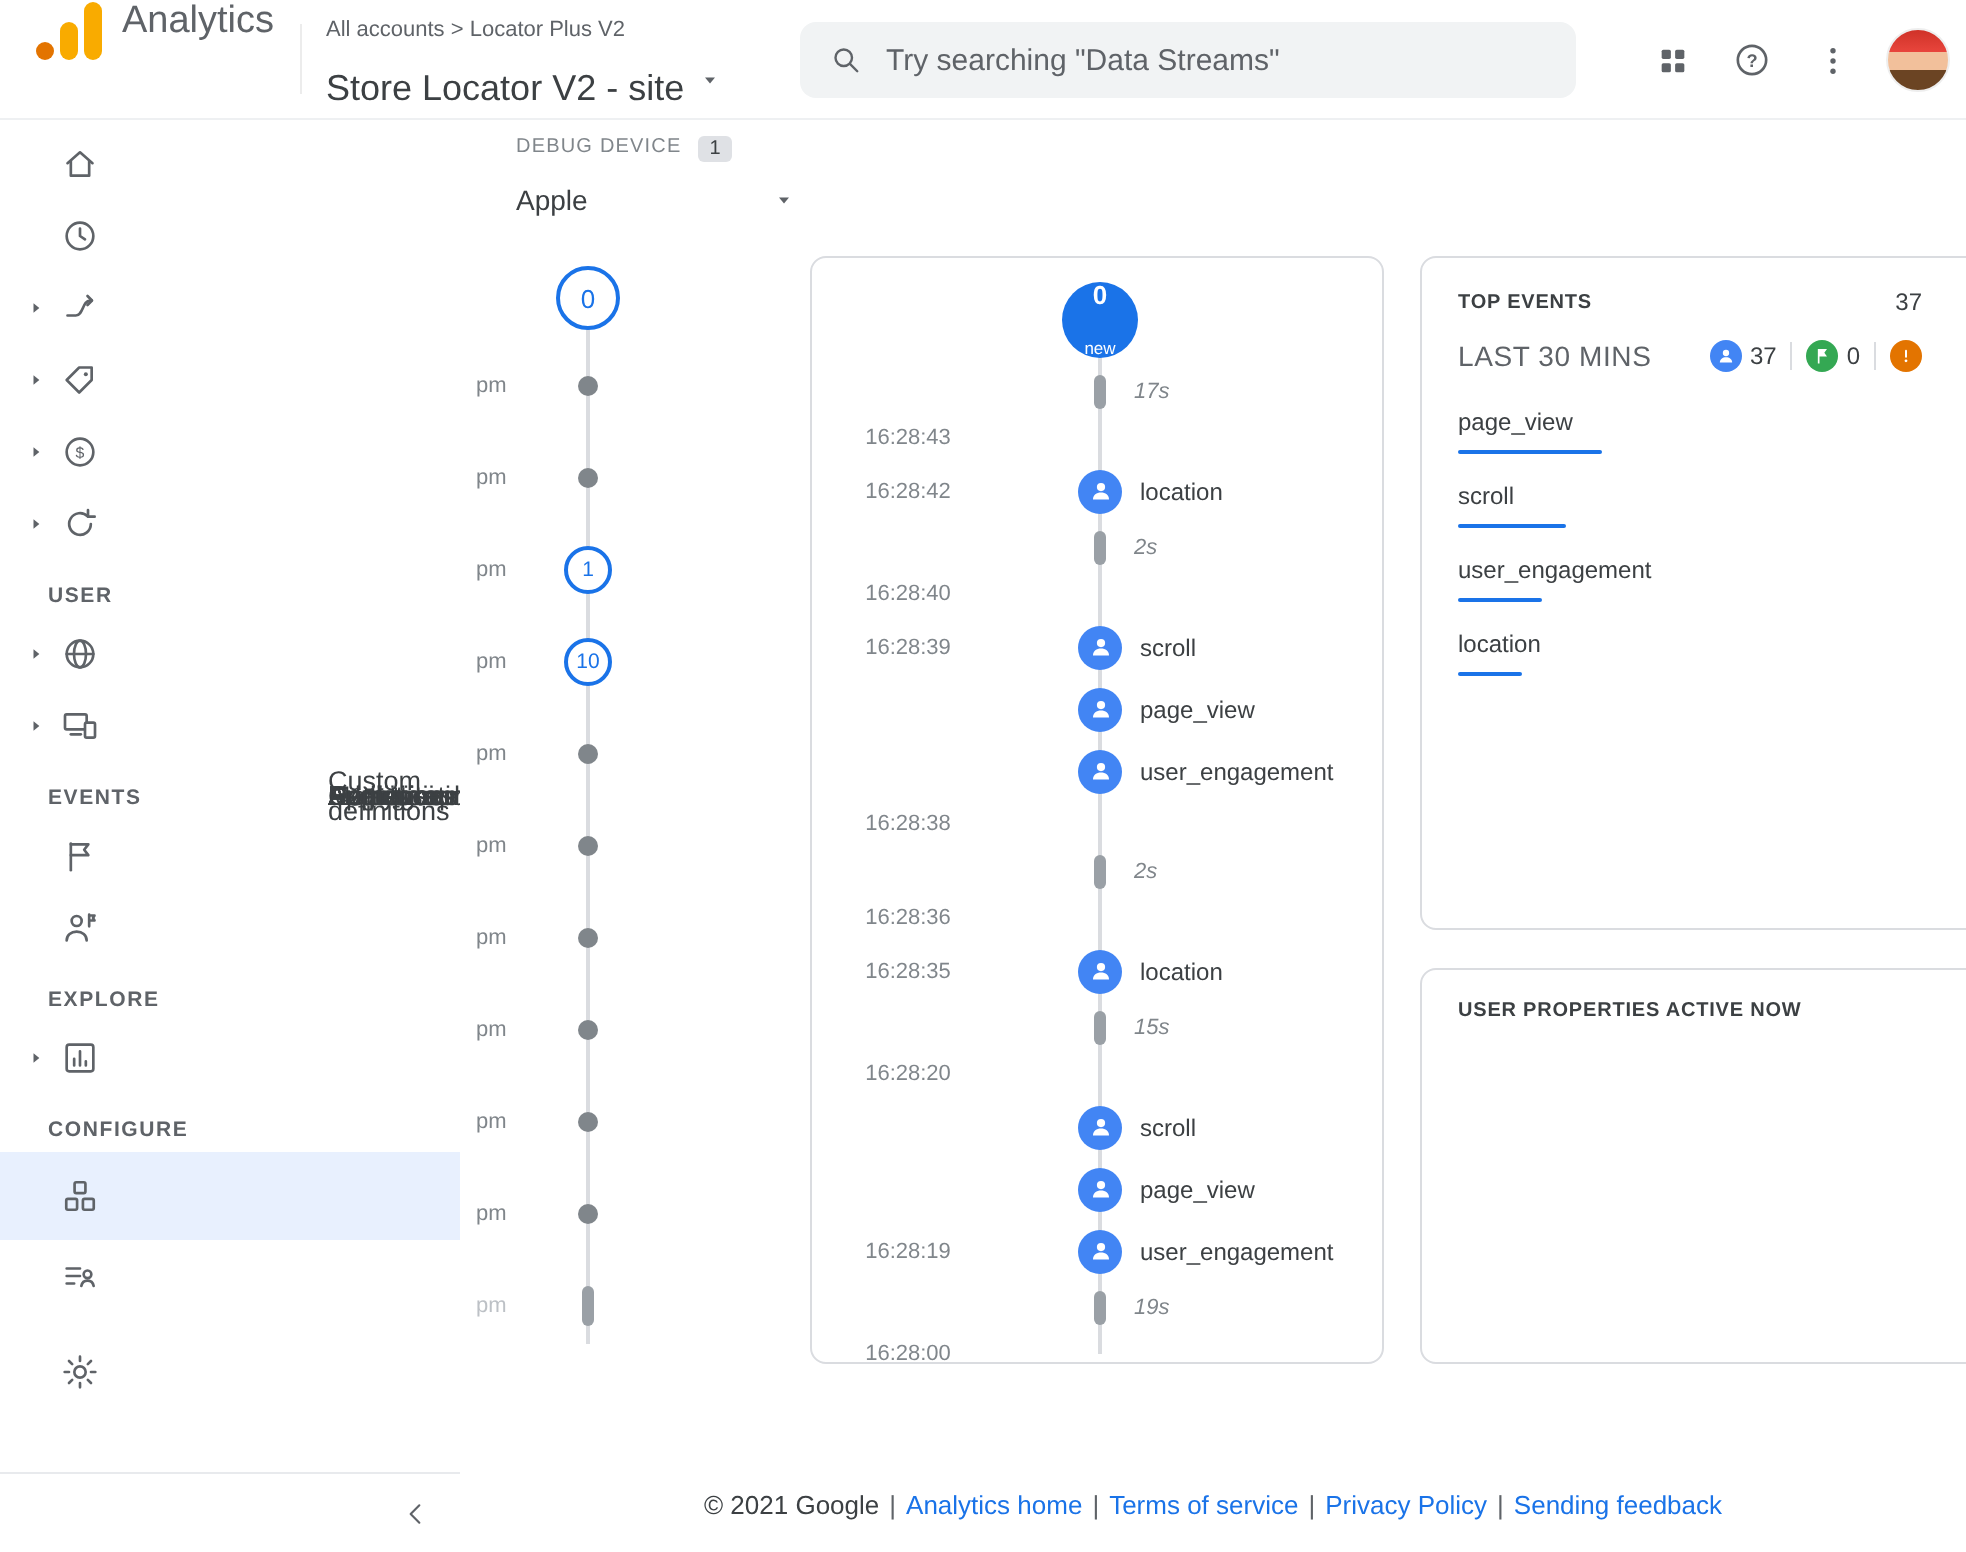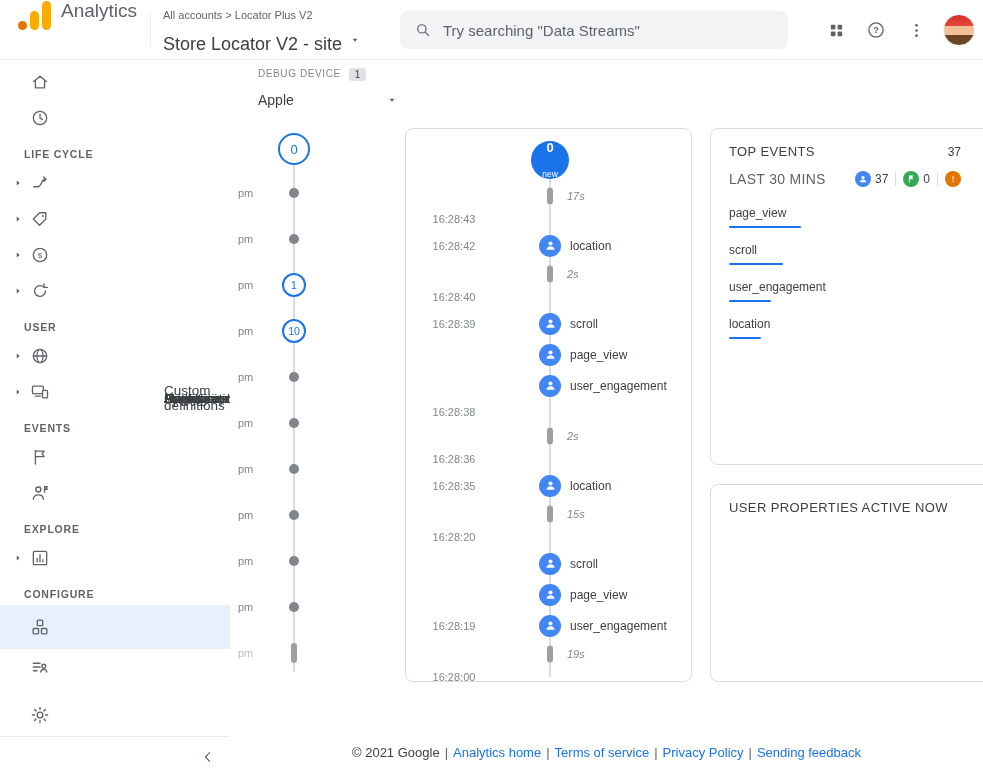--- a/index.html
+++ b/index.html
@@ -82,21 +82,21 @@
   .s-durlabel{position:absolute;left:161px;top:50%;transform:translateY(-50%);font-size:11px;font-style:italic;color:#80868b}
   .s-bigcircle{width:38px;height:38px;border-radius:50%;background:#1a73e8;color:#fff;display:flex;flex-direction:column;align-items:center;justify-content:center;line-height:1}
   .s-bigcircle b{font-size:13px;font-weight:700}
   .s-bigcircle i{font-style:normal;font-size:8.5px;margin-top:16px}
   .s-eventcircle{width:22px;height:22px;border-radius:50%;background:#4285f4;display:flex;align-items:center;justify-content:center}
   .s-pill{width:6px;height:17px;border-radius:3px;background:#9aa0a6;display:block}
 
   
   .top-events-card{position:absolute;left:480px;top:68px;width:292px;height:337px;border:1px solid #dadce0;border-radius:8px;background:#fff;padding:15px 18px}
   .te-head{display:flex;justify-content:space-between;align-items:center;margin-right:22px}
-  .te-title,.up-title{font-size:13px;font-weight:400;letter-spacing:.4px;color:#3c4043}
+  .te-title,.up-title{font-size:10px;font-weight:700;letter-spacing:.4px;color:#3c4043}
   .te-total{font-size:12px;color:#3c4043}
   .te-sub{display:flex;justify-content:space-between;align-items:center;margin-top:12px;margin-right:22px}
   .te-subtitle{font-size:14px;color:#5f6368;letter-spacing:.3px}
   .te-counters{display:flex;align-items:center;gap:7px}
   .ctr{display:flex;align-items:center;gap:4px}
   .ctr-ic{width:16px;height:16px;border-radius:50%;display:flex;align-items:center;justify-content:center}
   .ctr-val{font-size:12px;color:#3c4043}
   .ctr-sep{width:1px;height:14px;background:#dadce0}
   .te-list{margin-top:16px}
   .te-item{margin-top:12px;cursor:pointer}
@@ -189,21 +189,20 @@
     <div class="side-item">
       <span class="arrow"></span>
       <span class="s-icon">
         <svg viewBox="0 0 24 24" width="20" height="20" fill="none" stroke="currentColor" stroke-width="1.6" stroke-linecap="round" stroke-linejoin="round">
           <circle cx="12" cy="12" r="8"></circle>
           <path d="M12 7.5V12l3 2"></path>
         </svg>
       </span>
       <span class="s-label">Real-time</span>
     </div>
-    <div class="sec-title">LIFE CYCLE</div>
     <div class="side-item">
       <span class="arrow">
         <svg viewBox="0 0 24 24" width="10" height="10" fill="none" stroke="currentColor" stroke-width="1.6" stroke-linecap="round" stroke-linejoin="round">
           <path d="M9 6.2 16 12l-7 5.8z" fill="currentColor" stroke="none"></path>
         </svg>
       </span>
       <span class="s-icon">
         <svg viewBox="0 0 24 24" width="20" height="20" fill="none" stroke="currentColor" stroke-width="1.6" stroke-linecap="round" stroke-linejoin="round">
           <path d="M4.5 16.5h5c4.5 0 4-9 8.5-9h1"></path>
           <path d="m16.5 4.8 2.7 2.7-2.7 2.7"></path>

